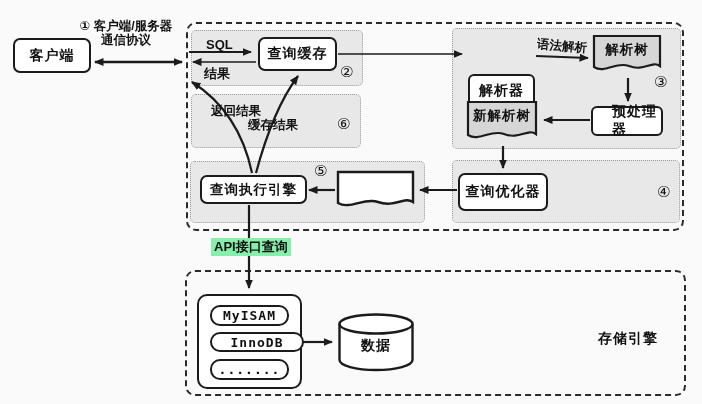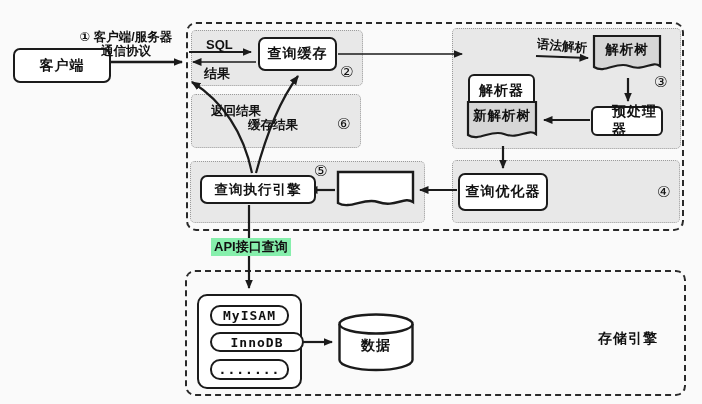--- a/index.html
+++ b/index.html
@@ -52,25 +52,25 @@
       <path d="M503,146 V168" stroke-width="2.2" marker-end="url(#ah)"></path>
       <path d="M457,190 H420" stroke-width="2.2" marker-end="url(#ah)"></path>
       <path d="M335,190 H309" stroke-width="2.2" marker-end="url(#ah)"></path>
       <path d="M249,205 V288" stroke-width="2.2" marker-end="url(#ah)"></path>
       <path d="M303,342 H332" stroke-width="2.2" marker-end="url(#ah)"></path>
       <path d="M252,173 C244,135 225,103 192,82" stroke-width="2.2" marker-end="url(#ah)"></path>
       <path d="M256,173 C267,132 280,100 298,76" stroke-width="2.2" marker-end="url(#ah)"></path>
     </g>
   </svg>
 
-  <div class="box" style="left:13px;top:38px;width:98px;height:35px;margin-top:10px;">
+  <div class="box" style="left:13px;top:38px;width:78px;height:35px;">
     <span>客户端</span>
   </div>
 
-  <div class="lbl" style="left:70px;top:30px;width:112px;text-align:center;font-size:12.5px;font-weight:600;line-height:1.15;">
+  <div class="lbl" style="left:70px;top:19px;width:112px;text-align:center;font-size:12.5px;font-weight:600;line-height:1.15;">
     <div>① 客户端/服务器</div>
     <div>通信协议</div>
   </div>
 
   <div class="box" style="left:258px;top:37px;width:79px;height:34px;">
     <span>查询缓存</span>
   </div>
 
   <div class="box thin" style="left:468px;top:37px;width:67px;height:34px;margin-top:37px;">
     <span>解析器</span>
@@ -95,21 +95,21 @@
   </div>
 
   <div class="box" style="left:458px;top:173px;width:90px;height:38px;">
     <span>查询优化器</span>
   </div>
 
   <svg class="docsvg" style="left:336px;top:170px;" width="79" height="44">
     <path d="M2,2 H77 V32 C68,26 59,38 42,32 C28,27 14,40 2,33 Z" fill="#ffffff" stroke="#1b1b1b" stroke-width="2.4"></path>
   </svg>
 
-  <div class="box" style="left:200px;top:175px;width:116px;height:29px;font-size:13.5px;">
+  <div class="box" style="left:200px;top:175px;width:107px;height:29px;font-size:13.5px;">
     <span>查询执行引擎</span>
   </div>
 
   <div class="container-box" style="left:197px;top:294px;width:105px;height:95px;"></div>
   <div class="mini" style="left:210px;top:305px;width:79px;height:21px;">
     <span>MyISAM</span>
   </div>
   <div class="mini" style="left:210px;top:332px;width:94px;height:20px;">
     <span>InnoDB</span>
   </div>

